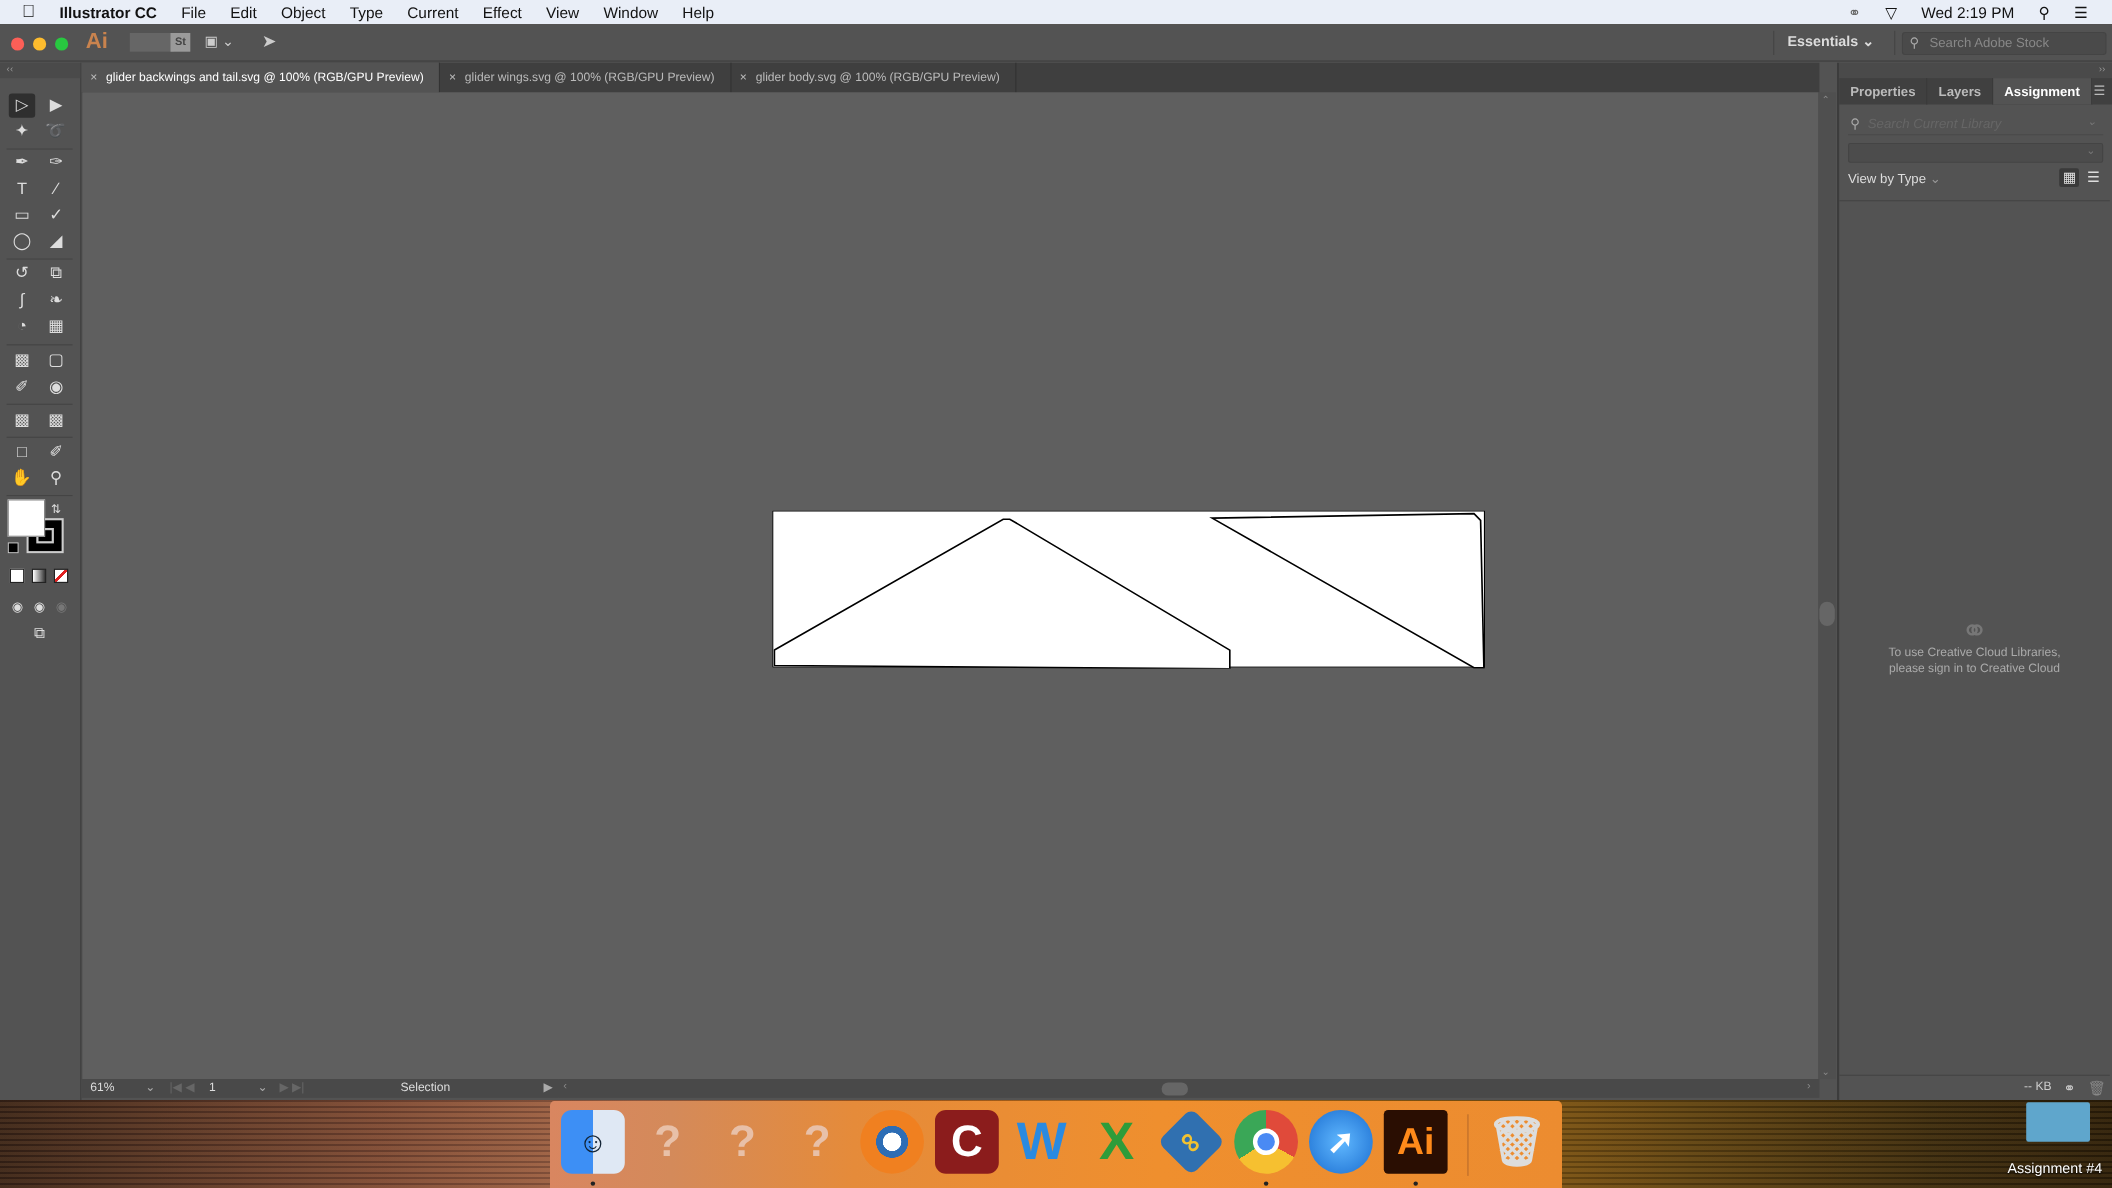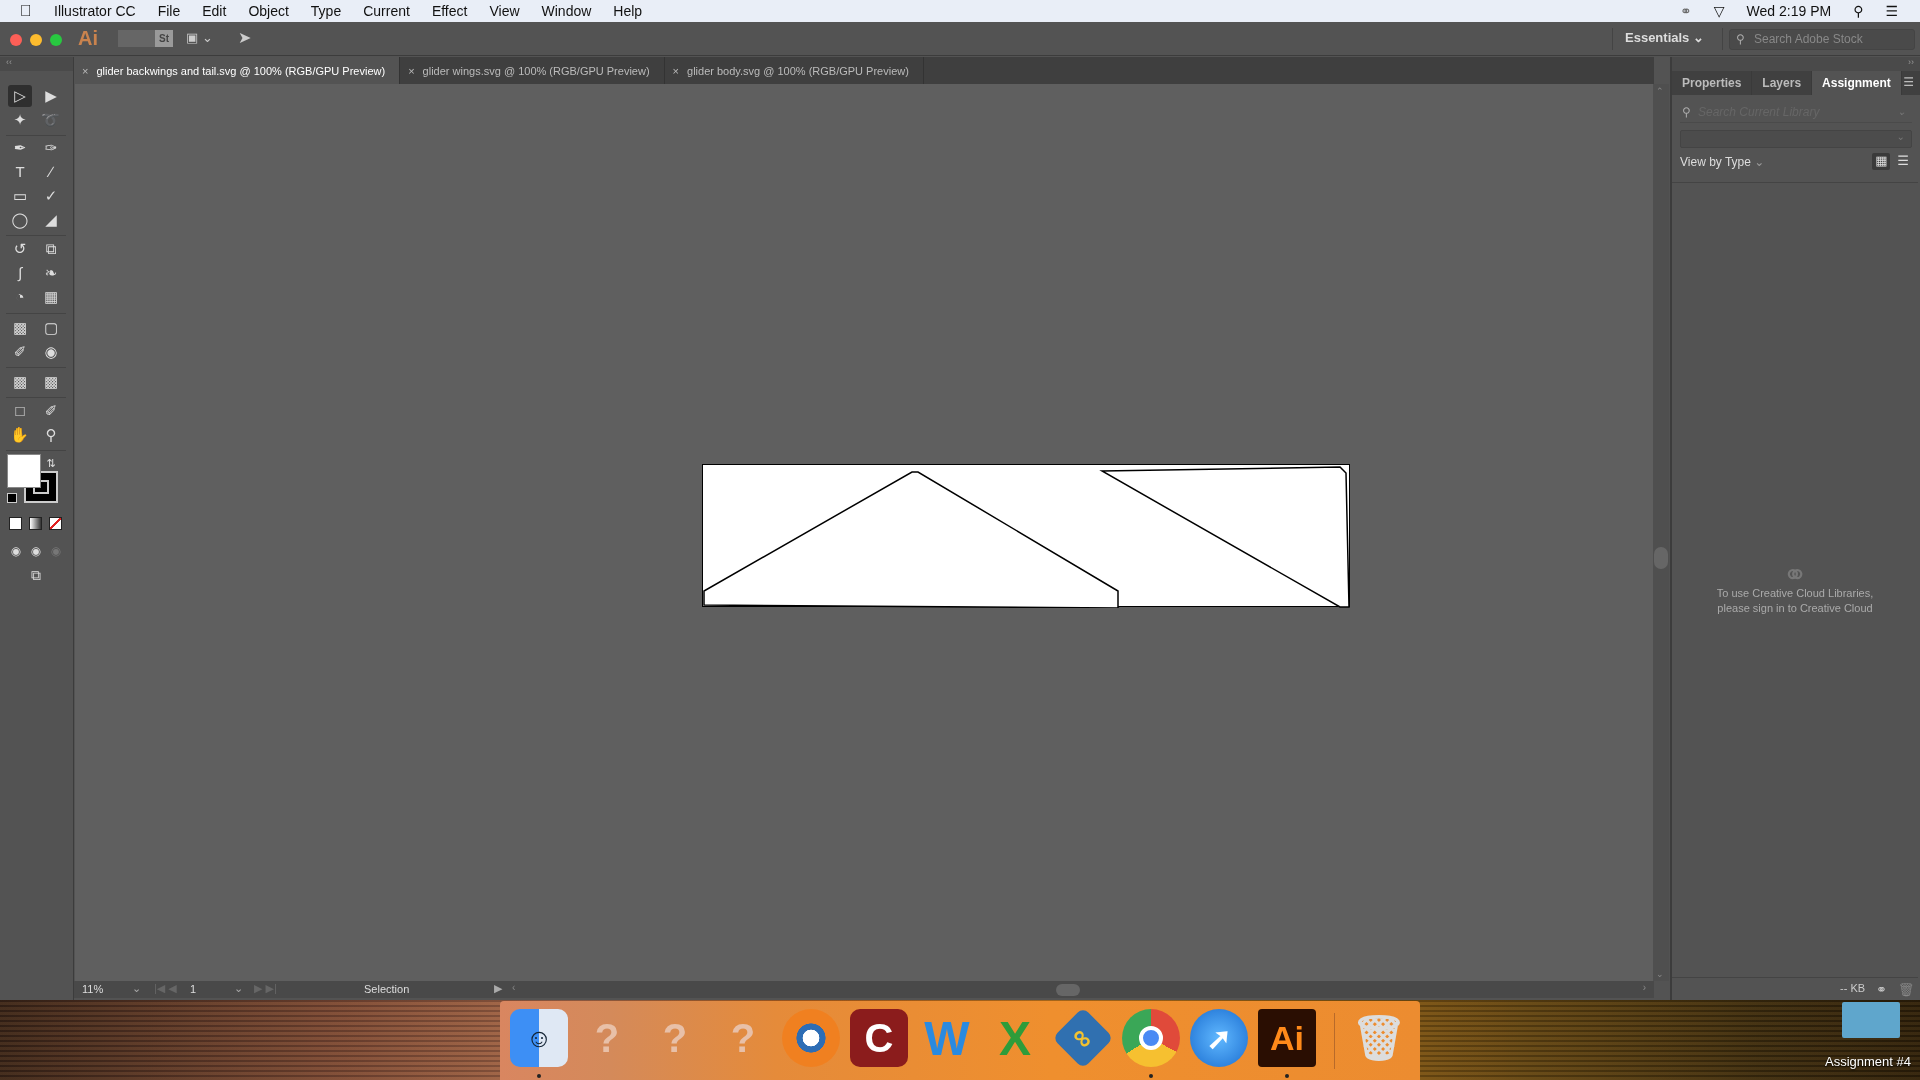--- a/index.html
+++ b/index.html
@@ -6,21 +6,21 @@
 html,body{width:1920px;height:1080px;overflow:hidden;font-family:"Liberation Sans",sans-serif;}
 body{position:relative;background:linear-gradient(90deg,#3a2416 0%,#7a4a32 15%,#9a5a3a 30%,#c27a2a 45%,#a8701c 60%,#6a4c14 75%,#3c2c10 90%,#2c200c 100%);}
 
 .wall{position:absolute;left:0;top:1000px;width:1920px;height:80px;background:
 repeating-linear-gradient(180deg,rgba(0,0,0,.18) 0 2px,rgba(255,200,120,.06) 2px 5px),
 linear-gradient(90deg,#3b2519 0%,#7d4a36 18%,#a96a4c 30%,#b86420 42%,#c97b1e 55%,#8f5e14 68%,#5f4312 80%,#3a2a0e 92%,#2d1f0a 100%);}
 
 .menubar{position:absolute;left:0;top:0;width:1920px;height:22px;background:#e9eef7;display:flex;align-items:center;font-size:14px;color:#111;}
 .menubar .apple{width:18px;margin-left:20px;margin-right:16px;font-size:16px;}
 .menubar .mi{margin-right:22px;}
-.menubar .mi.app{font-weight:normal;}
+.menubar .mi.app{font-weight:bold;}
 .menubar .right{position:absolute;right:0;top:0;height:22px;display:flex;align-items:center;}
 .menubar .right span{margin-right:22px;}
 
 .win{position:absolute;left:0;top:22px;width:1920px;height:978px;background:#535353;}
 .apptb{position:absolute;left:0;top:0;width:1920px;height:34px;background:#535353;border-bottom:1px solid #3c3c3c;}
 .traffic{position:absolute;top:12px;width:12px;height:12px;border-radius:50%;}
 .ai-logo{position:absolute;left:78px;top:5px;font-size:20px;color:#c9834e;font-weight:bold;}
 .br{position:absolute;left:118px;top:8px;width:18px;height:17px;background:#666;color:#888;font-size:10px;text-align:center;line-height:17px;padding-left:40px;}
 .st{position:absolute;left:155px;top:8px;width:18px;height:17px;background:#9a9a9a;color:#444;font-size:10px;text-align:center;line-height:17px;font-weight:bold;}
 .arr{position:absolute;left:186px;top:8px;color:#ccc;font-size:13px;}
@@ -199,21 +199,21 @@
   </div>
 </div>
 
 <div class="vscroll" style="top:84px;height:897px">
   <div style="position:absolute;left:3px;top:2px;color:#888;font-size:9px">⌃</div>
   <div class="thumb"></div>
   <div style="position:absolute;left:3px;bottom:2px;color:#888;font-size:9px">⌄</div>
 </div>
 
 <div class="status" style="top:981px">
-  <span class="zoom">11%</span>
+  <span class="zoom">61%</span>
   <span class="ch" style="left:58px">⌄</span>
   <span class="ch" style="left:80px;color:#666">|◀ ◀</span>
   <span class="pg">1</span>
   <span class="ch" style="left:160px">⌄</span>
   <span class="ch" style="left:180px;color:#666">▶ ▶|</span>
   <span class="mode">Selection</span>
   <span class="ch" style="left:420px">▶</span>
 </div>
 <div class="hscroll" style="top:981px">
   <span style="position:absolute;left:4px;top:1px;color:#888;font-size:10px">‹</span>

